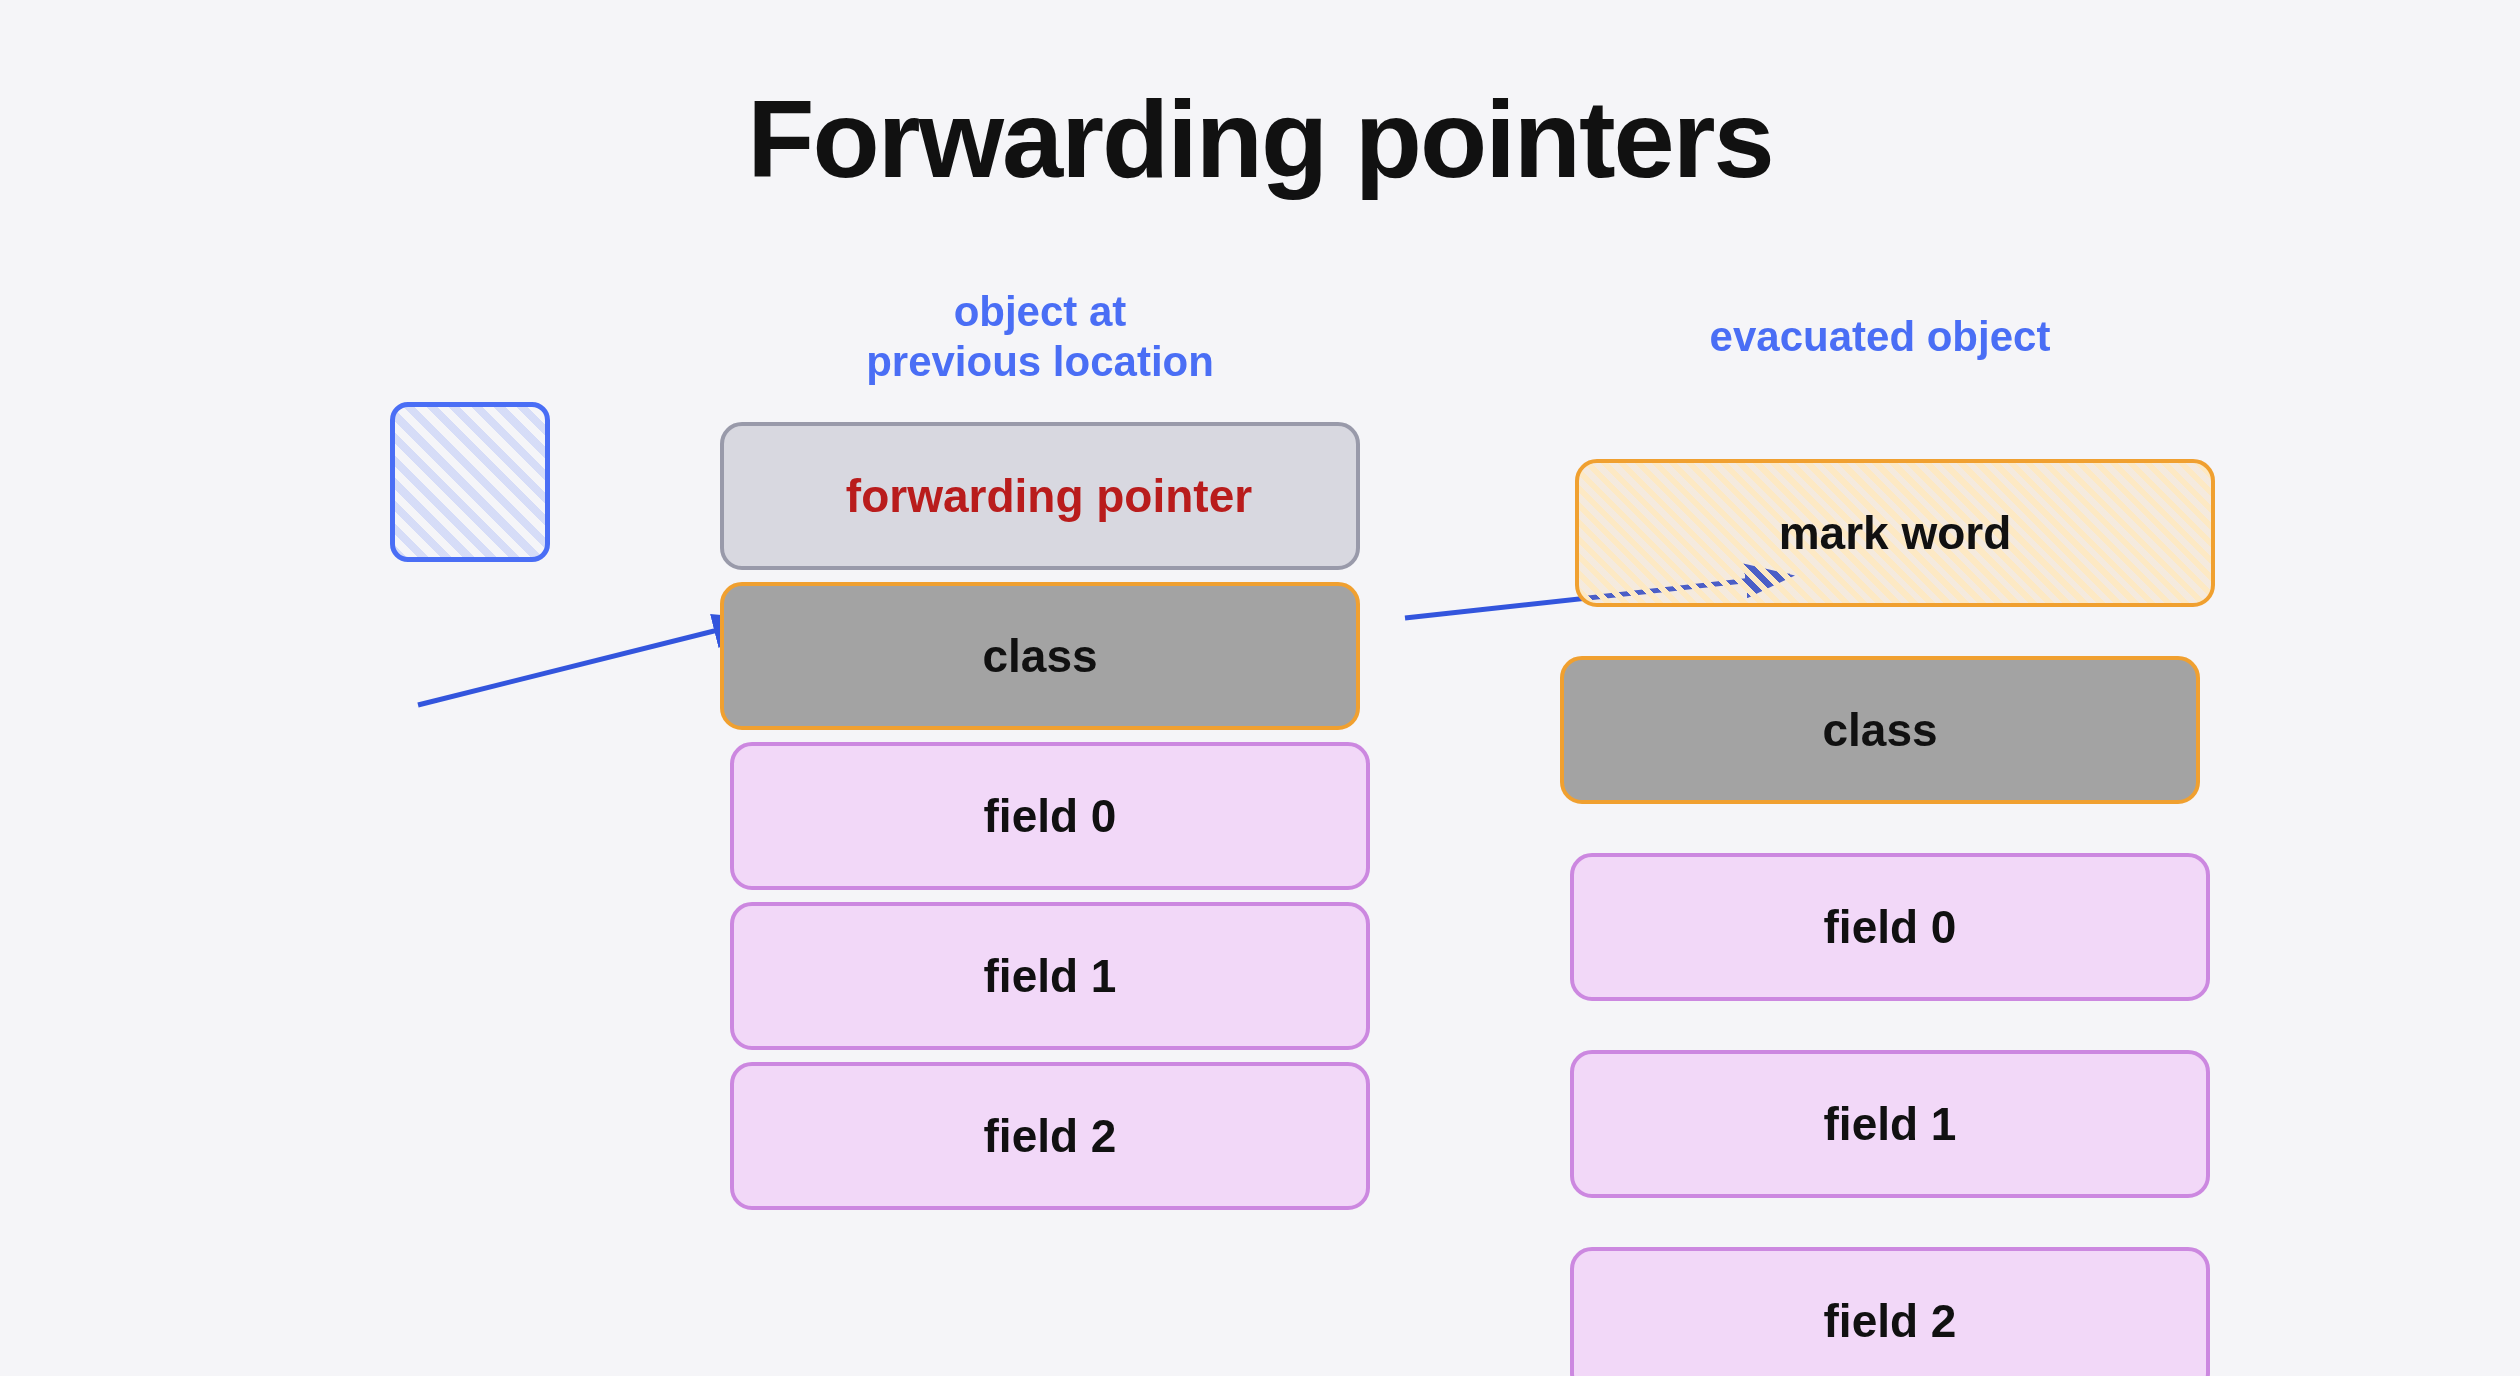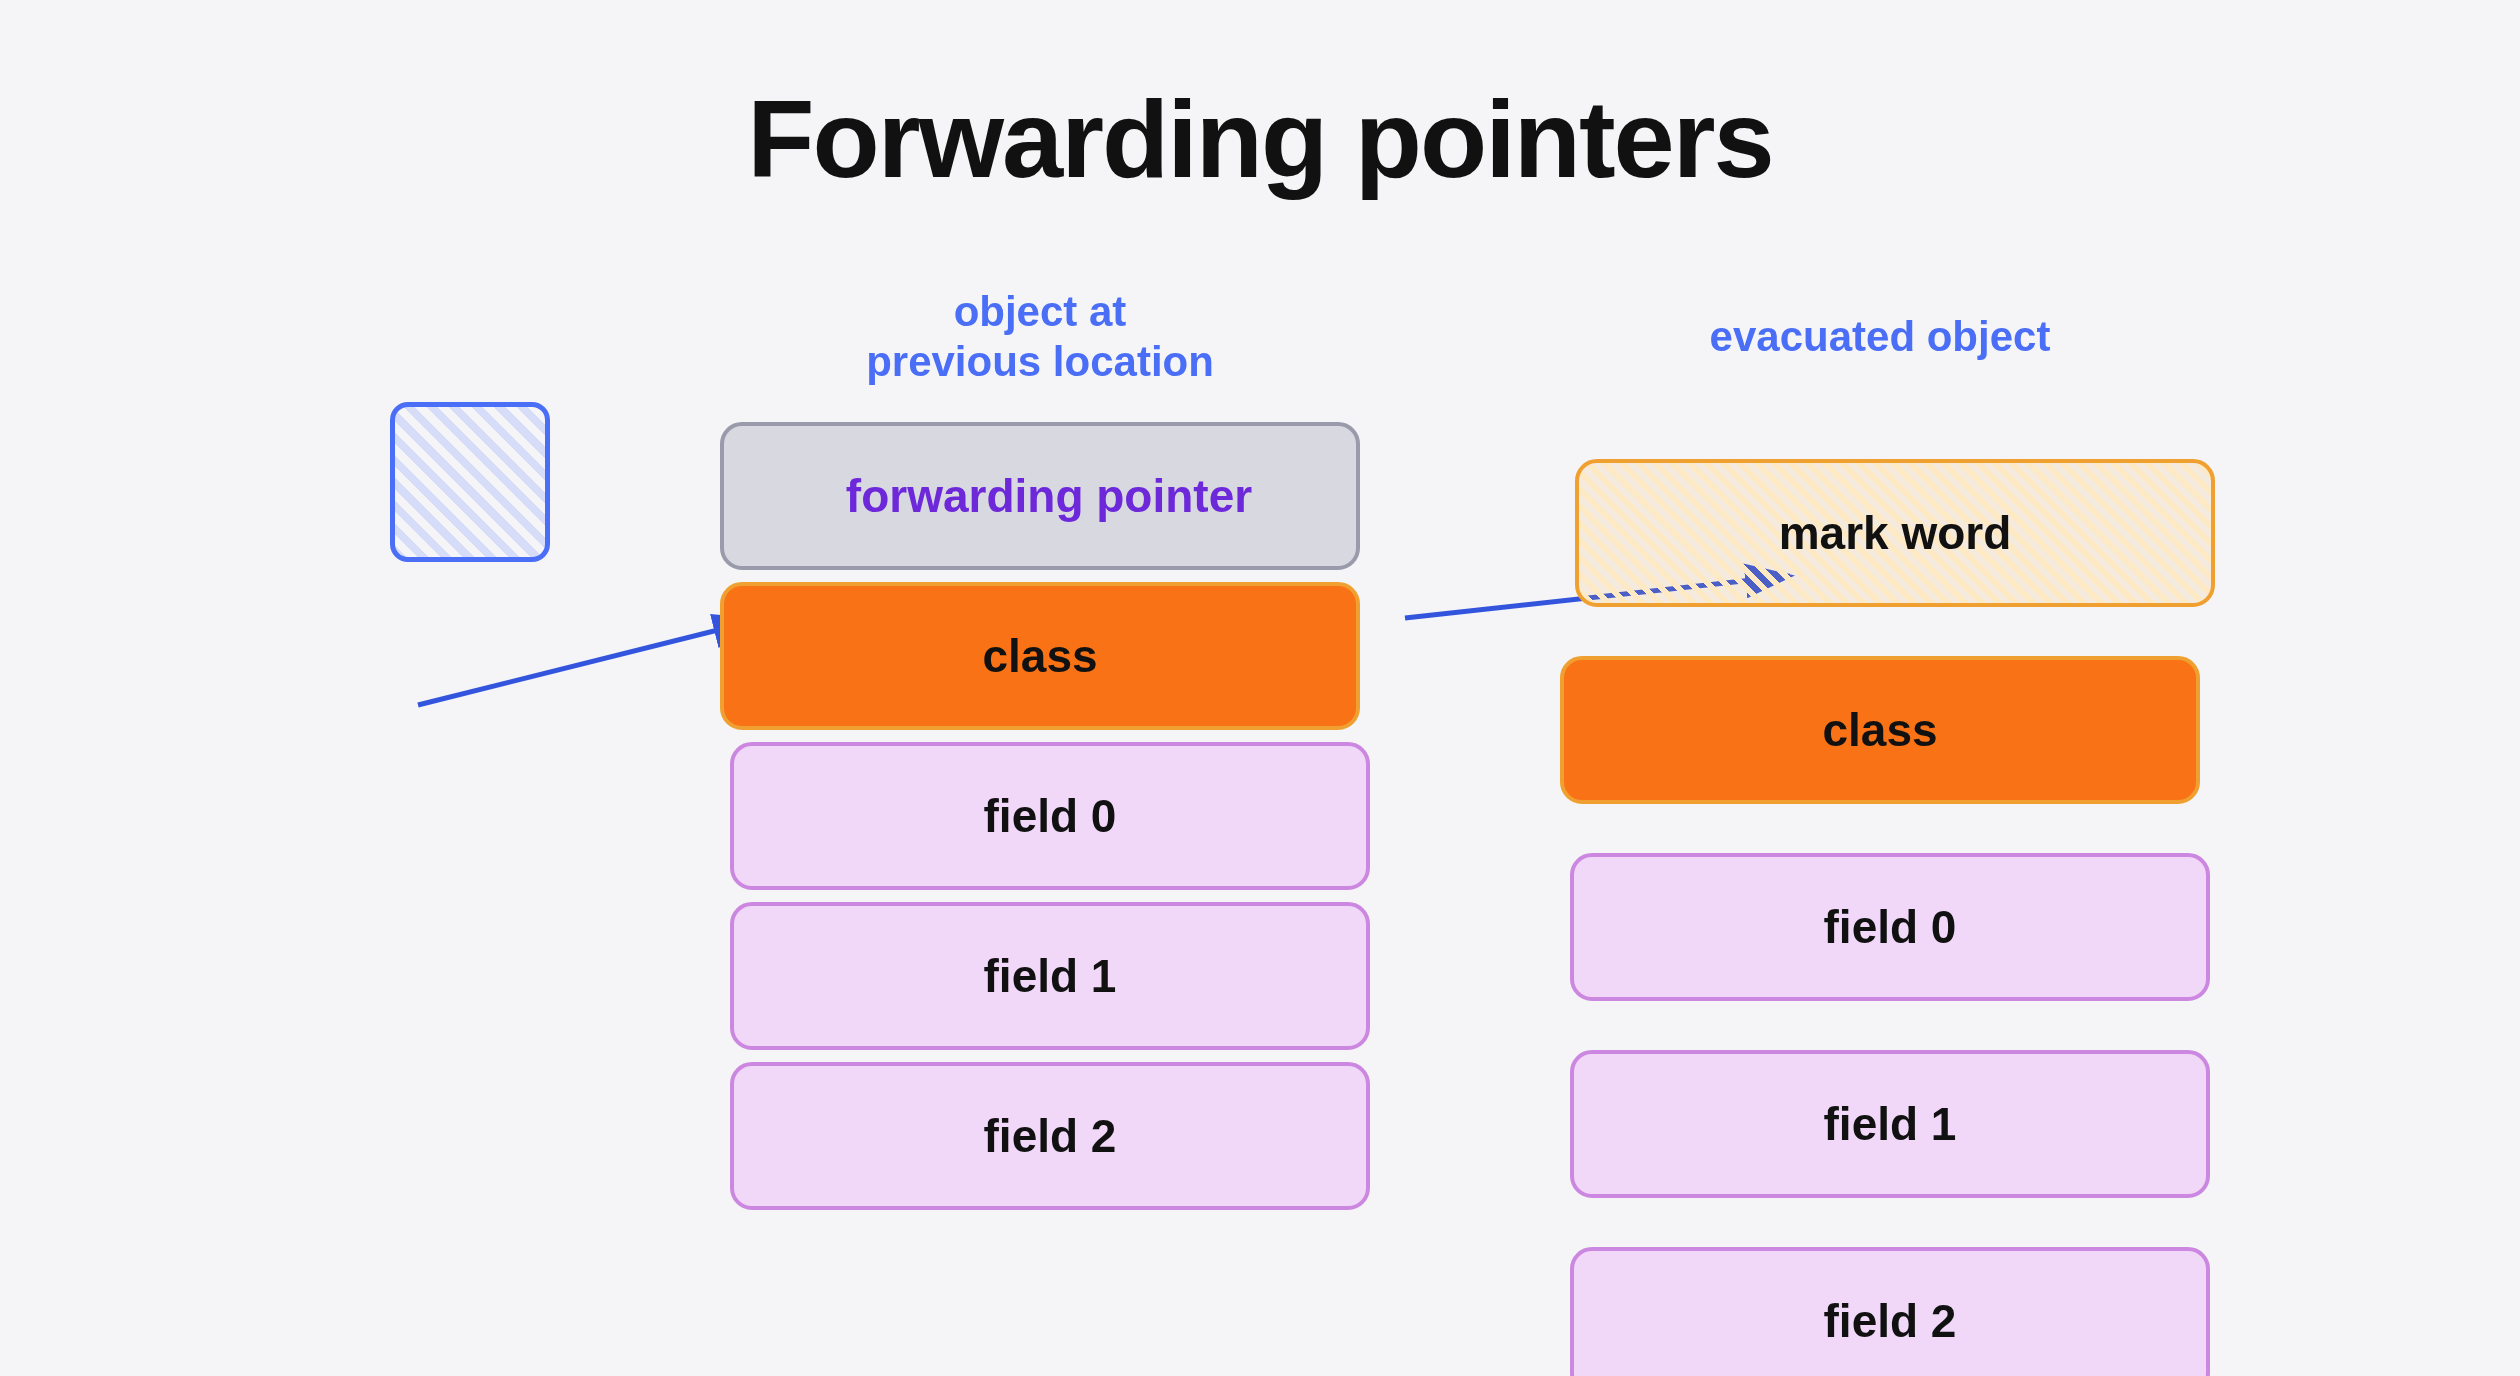--- a/index.html
+++ b/index.html
@@ -110,27 +110,27 @@
     .box-gray {
       background: repeating-linear-gradient(
         45deg,
         rgba(180,180,190,0.25) 0px,
         rgba(180,180,190,0.25) 8px,
         rgba(220,220,230,0.25) 8px,
         rgba(220,220,230,0.25) 16px
       );
       background-color: #d8d8e0;
       border-color: #999aaa;
-      color: #6d28d9;
+      color: #b91c1c;
       background: #d8d8e0;
       padding-left: 18px;
     }
 
     .box-orange {
-      background-color: #f97316;
+      background-color: #a3a3a3;
       border-color: #f0a030;
       color: #111;
     }
 
     .box-purple {
       background-color: #f2d8f8;
       border-color: #cc88e0;
       color: #111;
       margin-left: 20px;
     }

